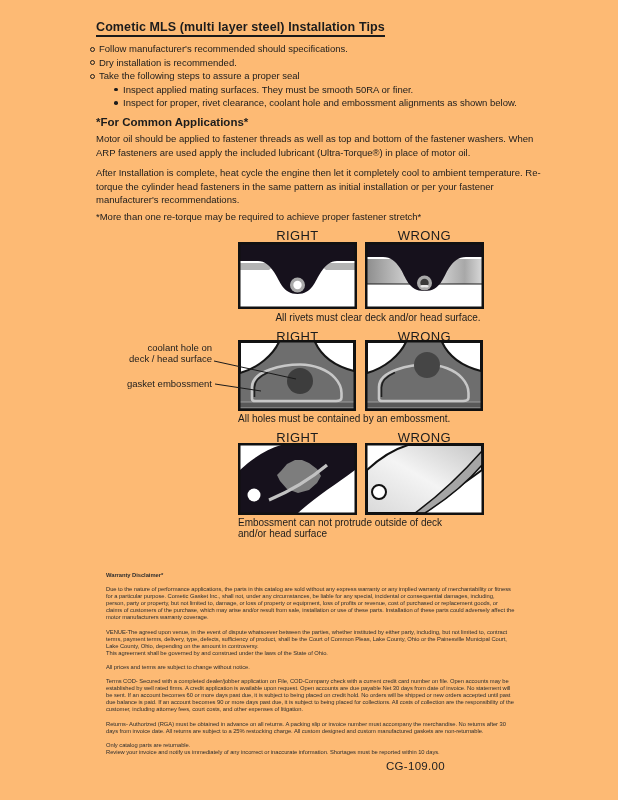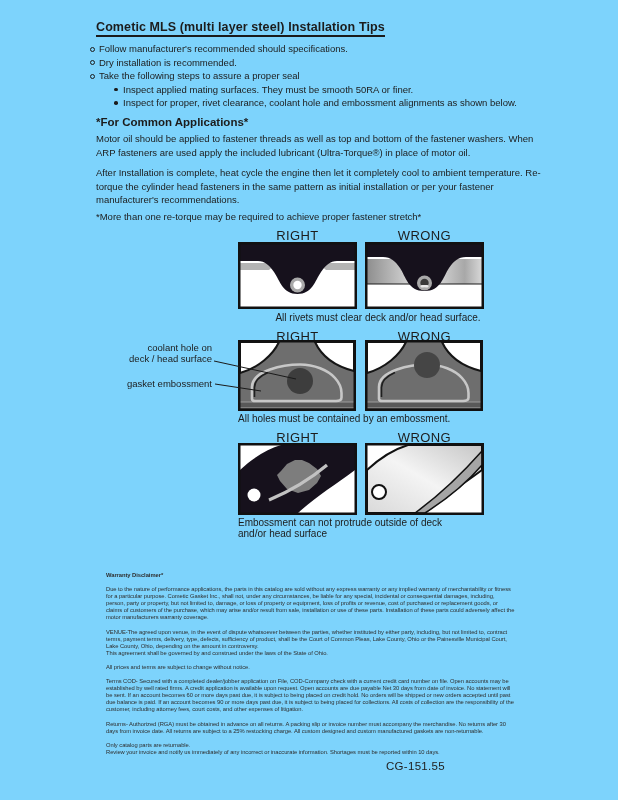--- a/index.html
+++ b/index.html
@@ -1,17 +1,17 @@
 <!DOCTYPE html>
 <html><head>
 <meta charset="utf-8">
 <style>
   html,body { margin:0; padding:0; background:#ffffff; }
   .page {
-    position:relative; width:618px; height:800px; background:#7dd3fc;
+    position:relative; width:618px; height:800px; background:#fdba74;
     font-family:"Liberation Sans", sans-serif; color:#1c1c1c; overflow:hidden;
   }
   .abs { position:absolute; }
 
   .title {
     left:96px; top:20px; font-size:12.5px; font-weight:bold;
     border-bottom:2px solid #1a1a1a; padding-bottom:1px; letter-spacing:.1px;
   }
 
   .tips { left:90px; top:42px; width:460px; font-size:9.5px; line-height:13.5px; }
@@ -173,15 +173,15 @@
     <div class="d-para">Due to the nature of performance applications, the parts in this catalog are sold without any express warranty or any implied warranty of merchantability or fitness for a particular purpose.  Cometic Gasket Inc., shall not, under any circumstances, be liable for any special, incidental or consequential damages, including, person, party or property, but not limited to, damage, or loss of property or equipment, loss of profits or revenue, cost of purchased or replacement goods, or claims of customers of the purchase, which may arise and/or result from sale, installation or use of these parts.  Installation of these parts could adversely affect the motor manufacturers warranty coverage.</div>
     <div class="d-line">VENUE-The agreed upon venue, in the event of dispute whatsoever between the parties, whether instituted by either party, including, but not limited to, contract terms, payment terms, delivery, type, defects, sufficiency of product, shall be the Court of Common Pleas, Lake County, Ohio or the Painesville Municipal Court, Lake County, Ohio, depending on the amount in controversy.</div>
     <div class="d-para">This agreement shall be governed by and construed under the laws of the State of Ohio.</div>
     <div class="d-para">All prices and terms are subject to change without notice.</div>
     <div class="d-para">Terms COD- Secured with a completed dealer/jobber application on File, COD-Company check with a current credit card number on file.  Open accounts may be established by well rated firms.  A credit application is available upon request.  Open accounts are due payable Net 30 days from date of invoice.  No statement will be sent.  If an account becomes 60 or more days past due, it is subject to being placed on credit hold.  No orders will be shipped or new orders accepted until past due balance is paid.  If an account becomes 90 or more days past due, it is subject to being placed for collections.  All costs of collection are the responsibility of the customer, including attorney fees, court costs, and other expenses of litigation.</div>
     <div class="d-para">Returns- Authorized (RGA) must be obtained in advance on all returns.  A packing slip or invoice number must accompany the merchandise.  No returns after 30 days from invoice date.  All returns are subject to a 25% restocking charge.  All custom designed and custom manufactured gaskets are non-returnable.</div>
     <div class="d-line">Only catalog parts are returnable.</div>
     <div class="d-line">Review your invoice and notify us immediately of any incorrect or inaccurate information.  Shortages must be reported within 10 days.</div>
   </div>
 
-  <div class="abs page-number">CG-151.55</div>
+  <div class="abs page-number">CG-109.00</div>
 
 </div>
 
 </body></html>

